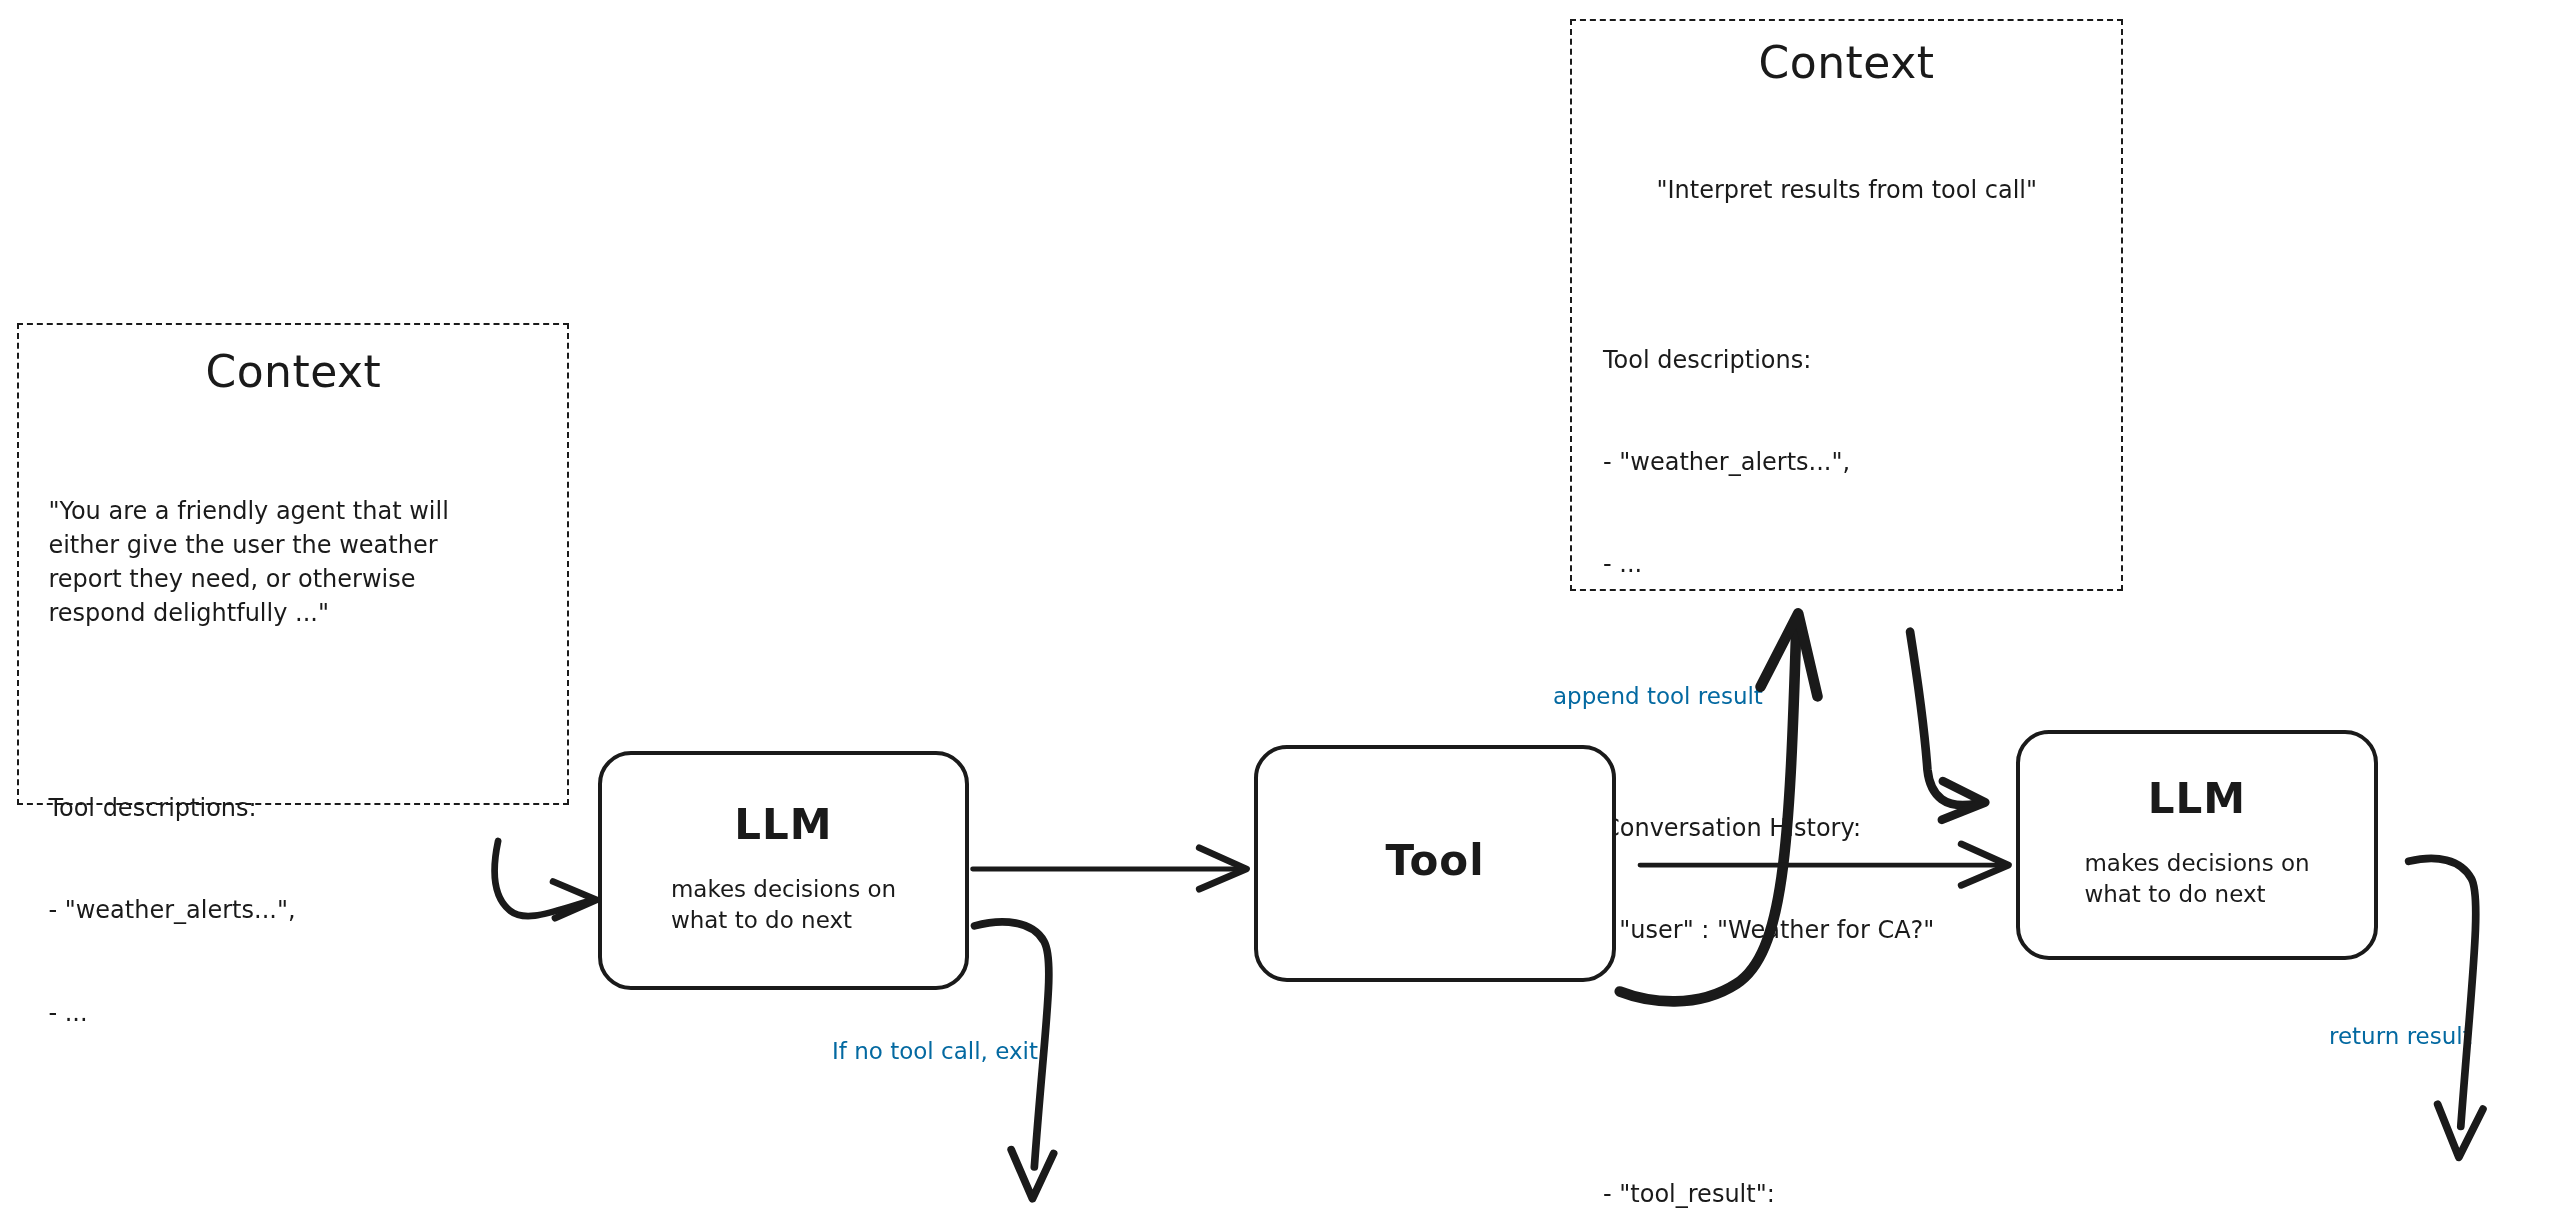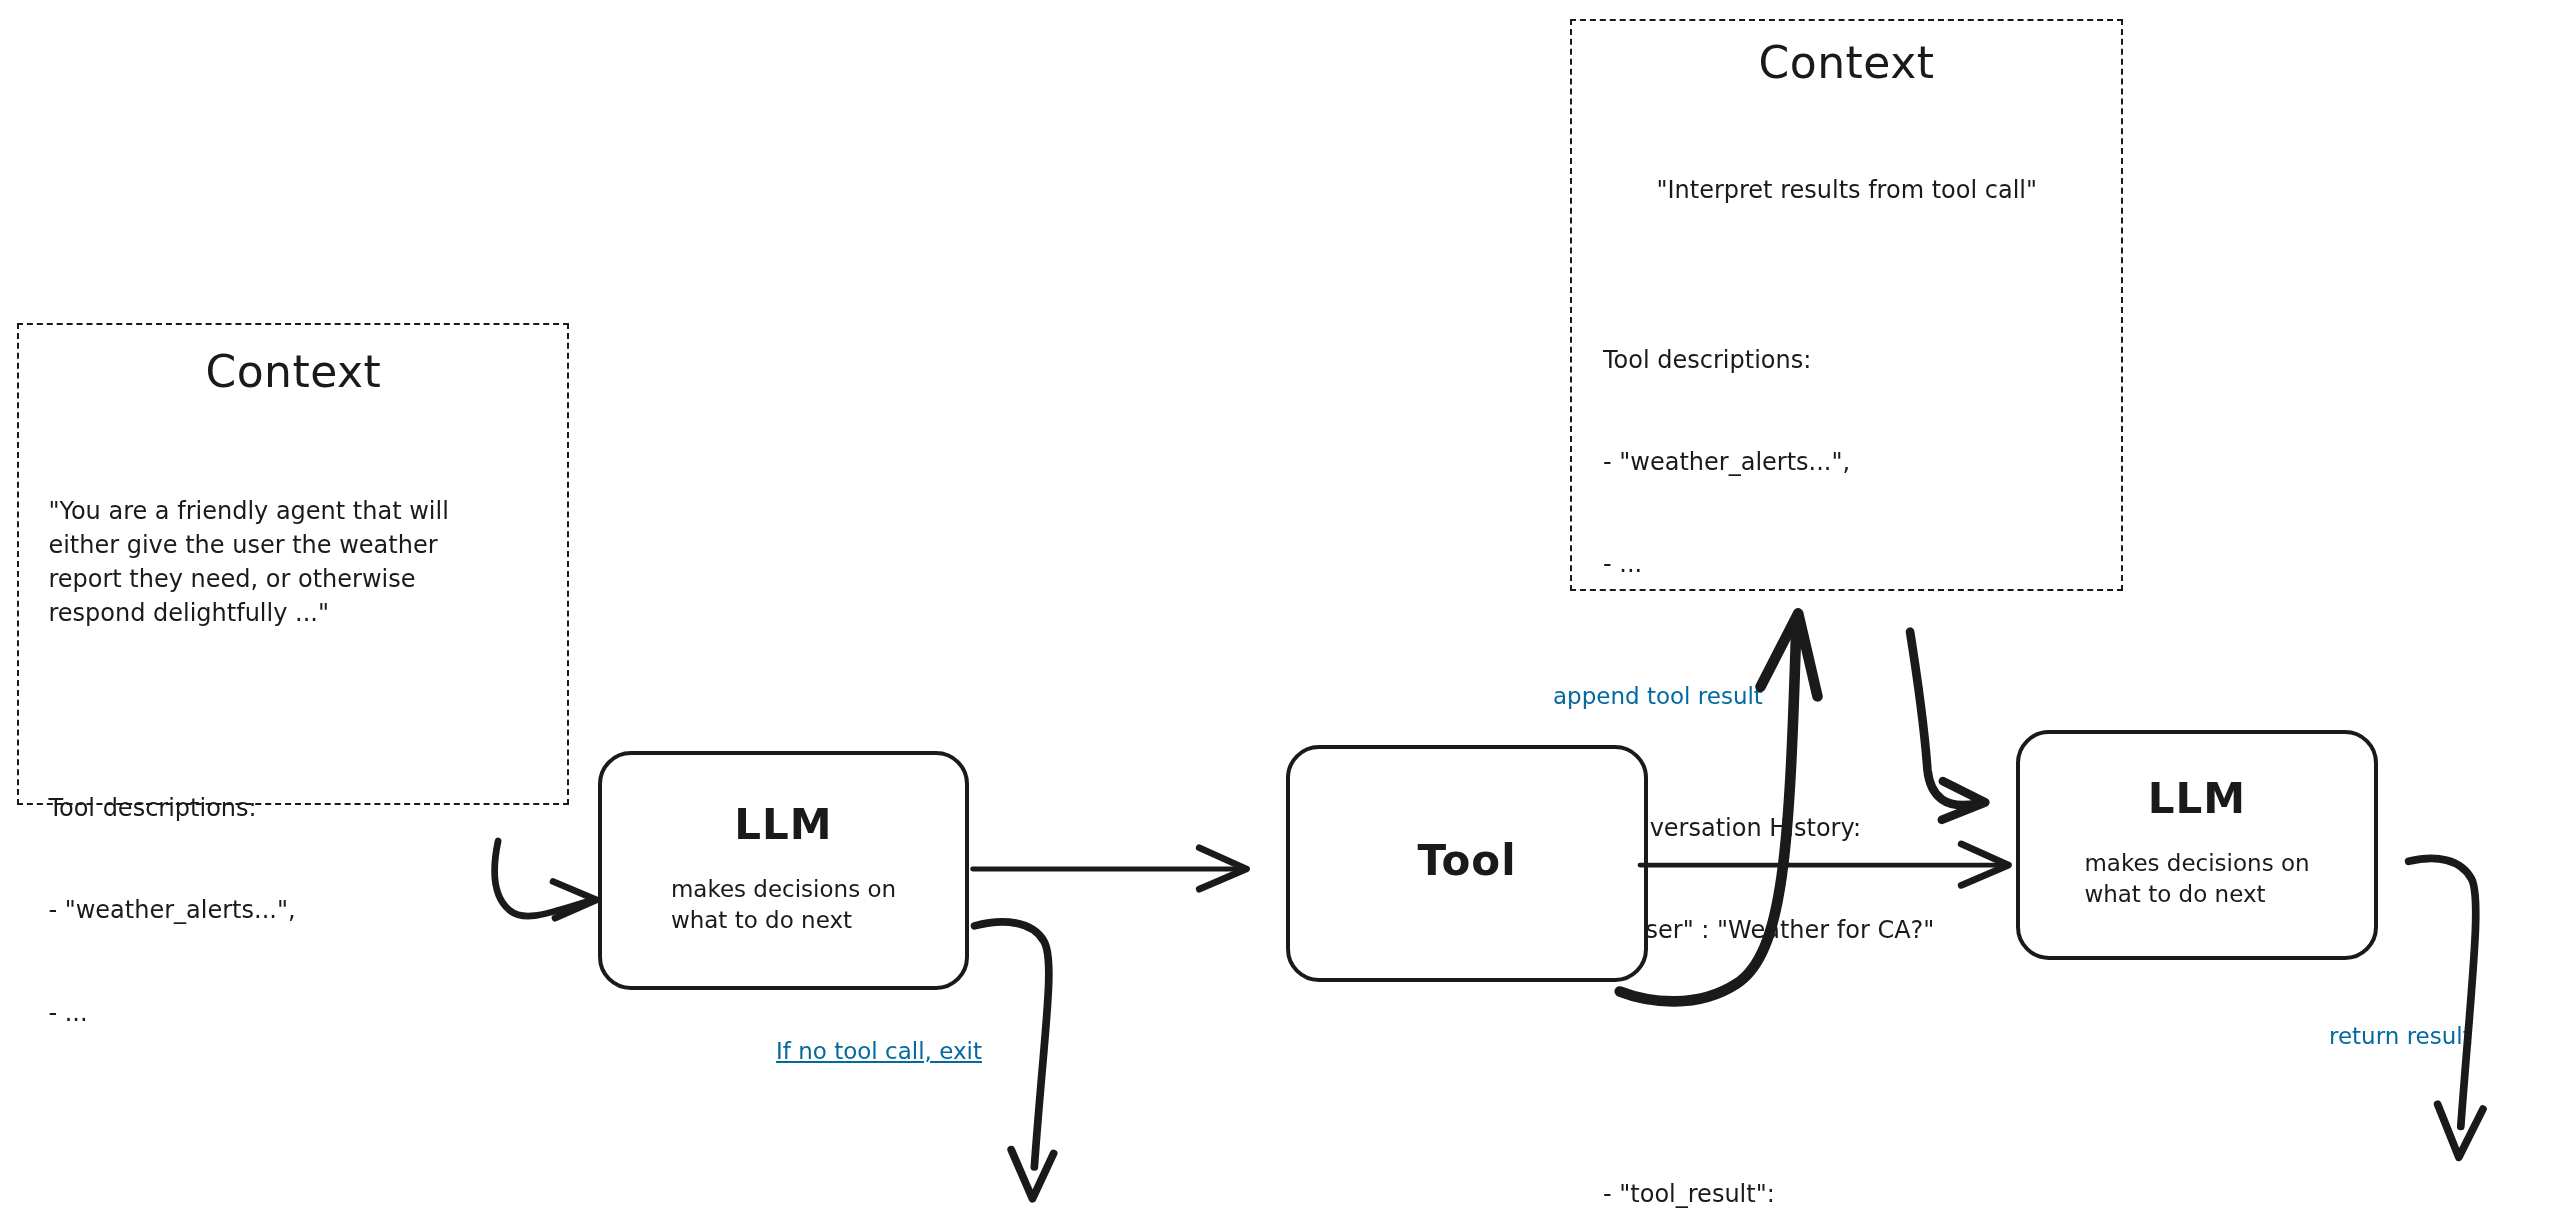--- a/index.html
+++ b/index.html
@@ -75,34 +75,34 @@
     margin-top:25px;
     font-size:23px;
     color:#1a1a1a;
     line-height:1.35;
     text-align:left;
     white-space:pre-line;
   }
 
   #node-llm-1 { left:598px;  top:751px;  width:371px; height:239px; }
   #node-llm-1 .node-title { margin-top:-5.8px; }
-  #node-tool  { left:1286px; top:745px;  width:362px; height:237px; }
+  #node-tool  { left:1254px; top:745px;  width:362px; height:237px; }
   #node-tool  .node-title { margin-top:-5.8px; }
   #node-llm-2 { left:2016px; top:730px;  width:362px; height:230px; }
   #node-llm-2 .node-title { margin-top:-5.8px; }
 
   
   .edge-label {
     position:absolute;
     font-size:23px;
     color:#0369a1;
     white-space:nowrap;
   }
   #label-append   { left:1553px; top:683px; }
-  #label-exit     { left:776px;  top:1038px;text-decoration:underline; }
+  #label-exit     { left:832px;  top:1038px; }
   #label-return   { left:2329px; top:1023px; }
 
   
   #arrows {
     position:absolute;
     left:0; top:0;
     width:2576px; height:1221px;
     pointer-events:none;
   }
   #arrows path { fill:none; stroke:#1a1a1a; stroke-linecap:round; stroke-linejoin:round; }

